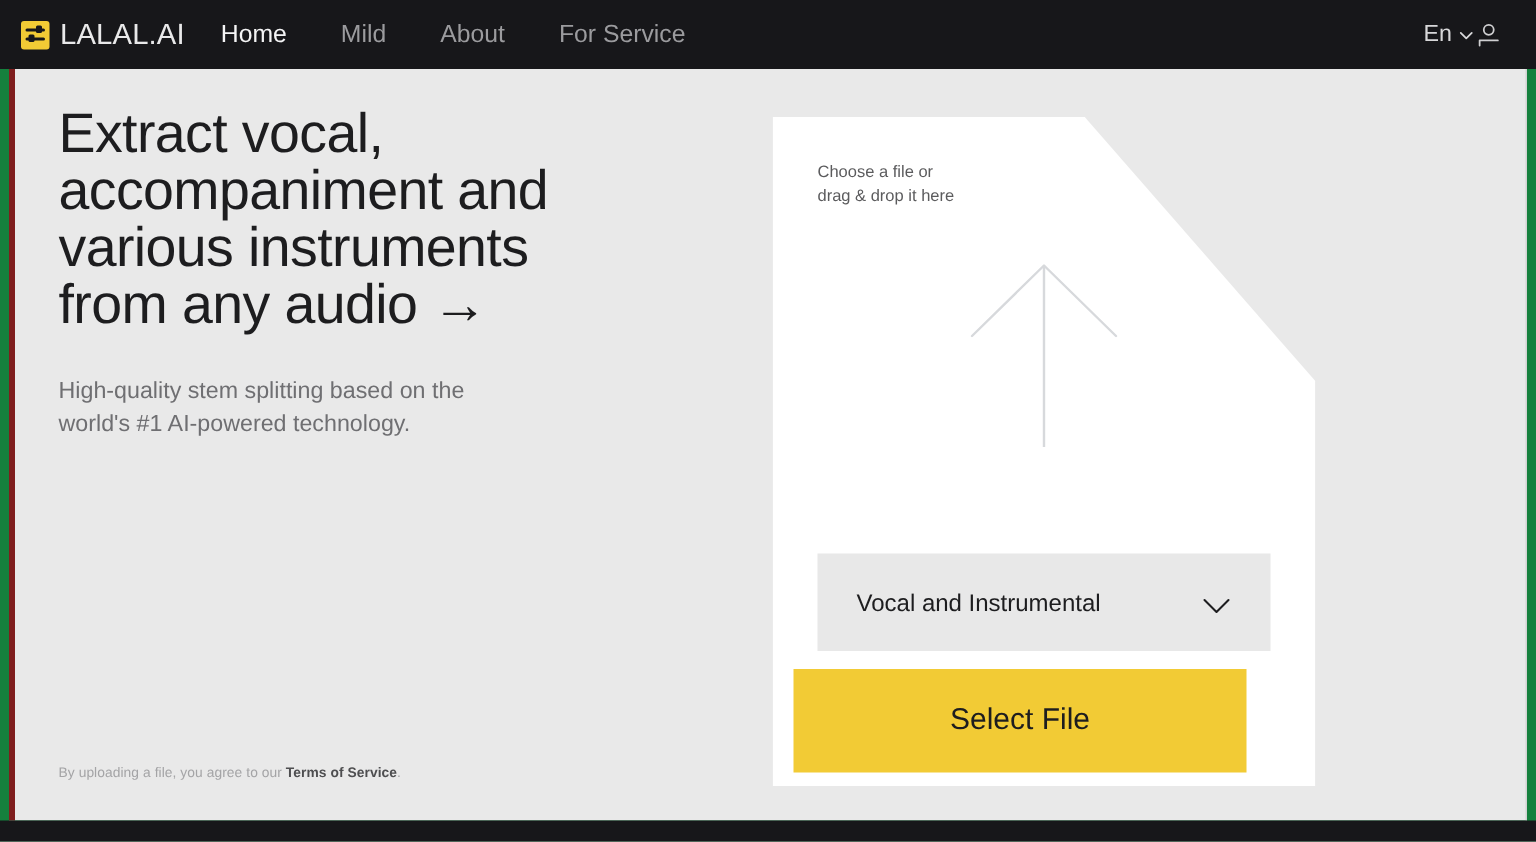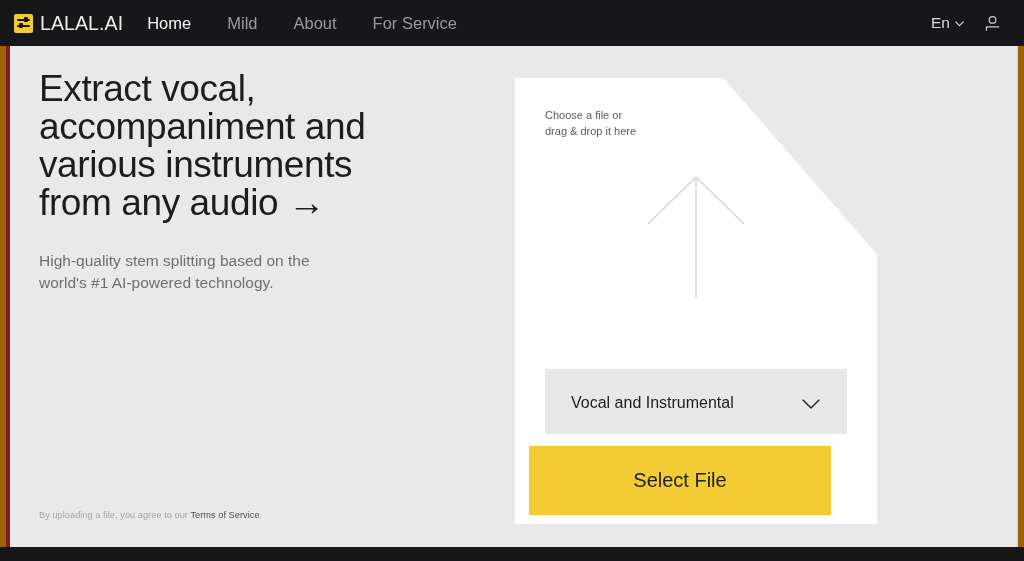--- a/index.html
+++ b/index.html
@@ -13,21 +13,21 @@
     background: #1a1a1a;
     font-family: "Liberation Sans", sans-serif;
     -webkit-font-smoothing: antialiased;
   }
 
   
   #app-frame {
     position: relative;
     width: 1024px;
     height: 561px;
-    background: #a16207;
+    background: #15803d;
     box-sizing: border-box;
   }
 
   
   #navbar {
     position: absolute;
     top: 0; left: 0;
     width: 1024px;
     height: 46px;
     background: #17171a;
@@ -92,21 +92,20 @@
     text-decoration: none;
     white-space: nowrap;
     cursor: pointer;
     line-height: 1;
   }
   .nav-link.active { color: #f4f4f5; }
 
   .nav-right {
     display: flex;
     align-items: center;
-    gap: 18px;
     flex: 0 0 auto;
   }
   .lang {
     display: flex;
     align-items: center;
     gap: 4px;
     color: #d7d7d9;
     font-size: 15.5px;
     cursor: pointer;
   }
@@ -167,21 +166,21 @@
     position: absolute;
     left: 29px;
     top: 464px;
     font-size: 9.2px;
     color: #a4a4a6;
     letter-spacing: 0.05px;
     white-space: nowrap;
   }
   #terms .tos {
     color: #4e4e50;
-    font-weight: normal;
+    font-weight: bold;
     text-decoration: none;
     cursor: pointer;
   }
 
   
   #upload-card {
     position: absolute;
     left: 505px;
     top: 32px;
     width: 362px;

